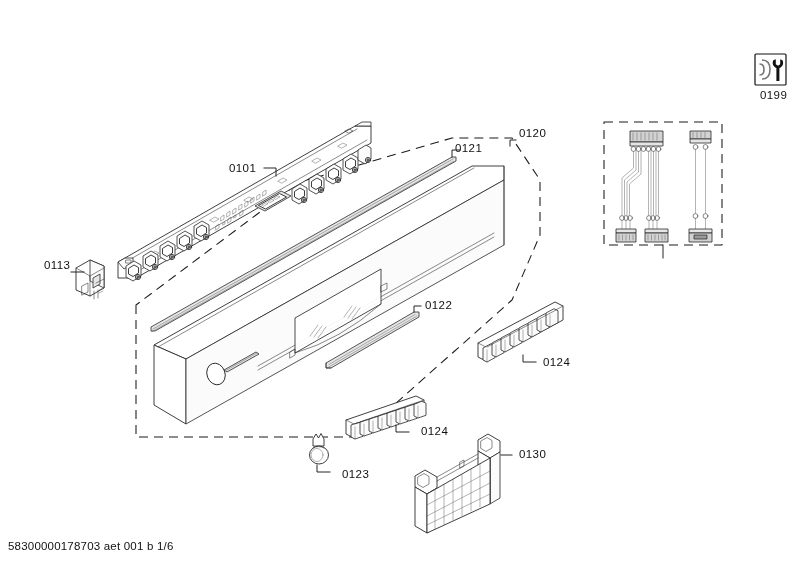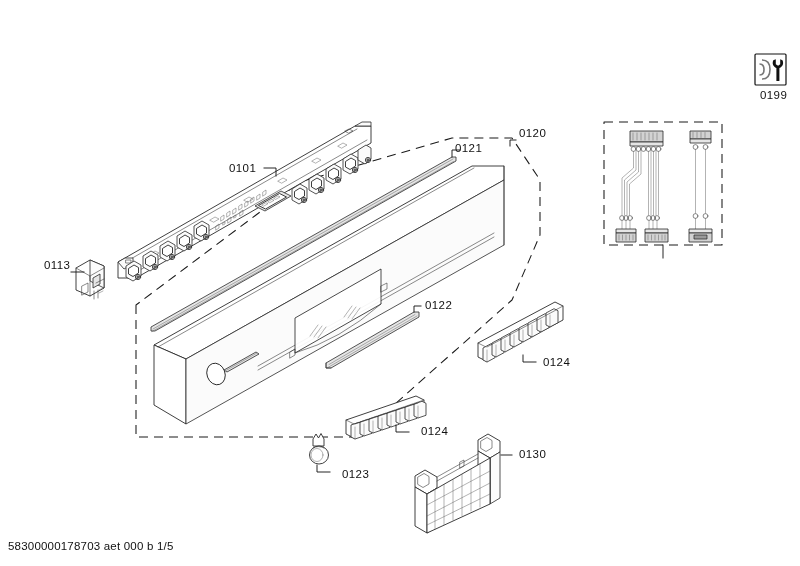--- a/index.html
+++ b/index.html
@@ -541,14 +541,14 @@
       <path class="ln-thin" d="M437 477 L478 454"></path>
       <path class="ln-thin" d="M437 481 L478 458"></path>
 
       <path class="ln-thin" d="M460 462 L464 460 L464 466 L460 468 Z"></path>
       <path class="leader" d="M501 455 L512 455"></path>
       <text class="lbl" x="519" y="458">0130</text>
     </g>
 
   </svg>
 
-  <div class="footer-text">58300000178703 aet 000 b 1/5</div>
+  <div class="footer-text">58300000178703 aet 001 b 1/6</div>
 </div>
 
 </body></html>

